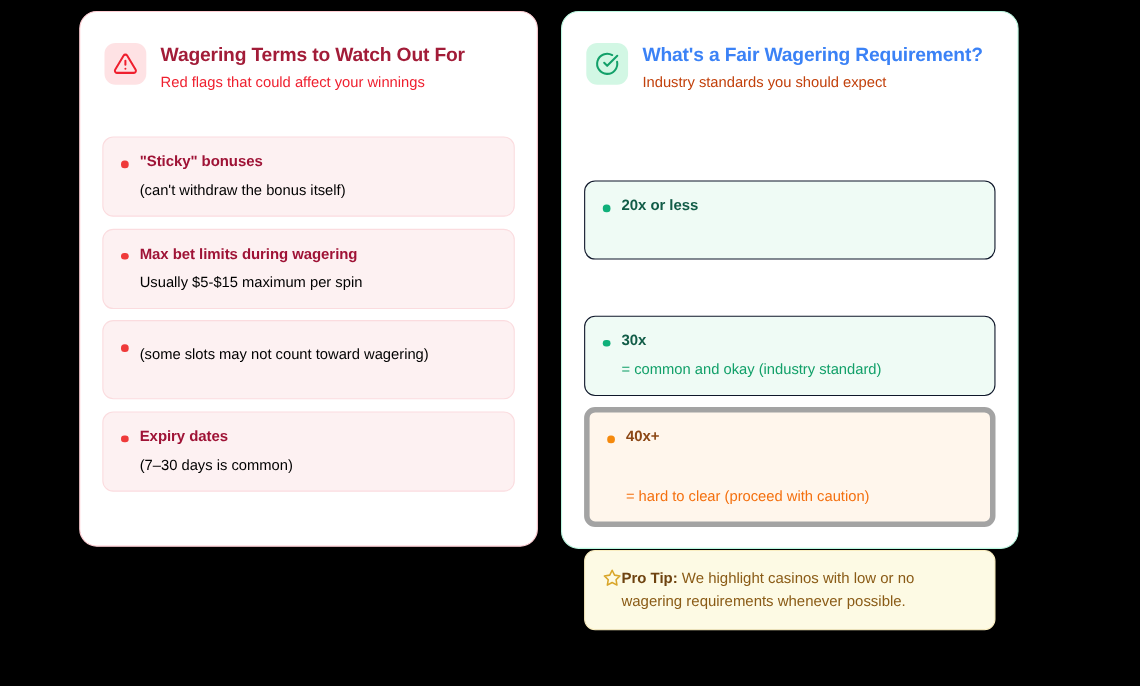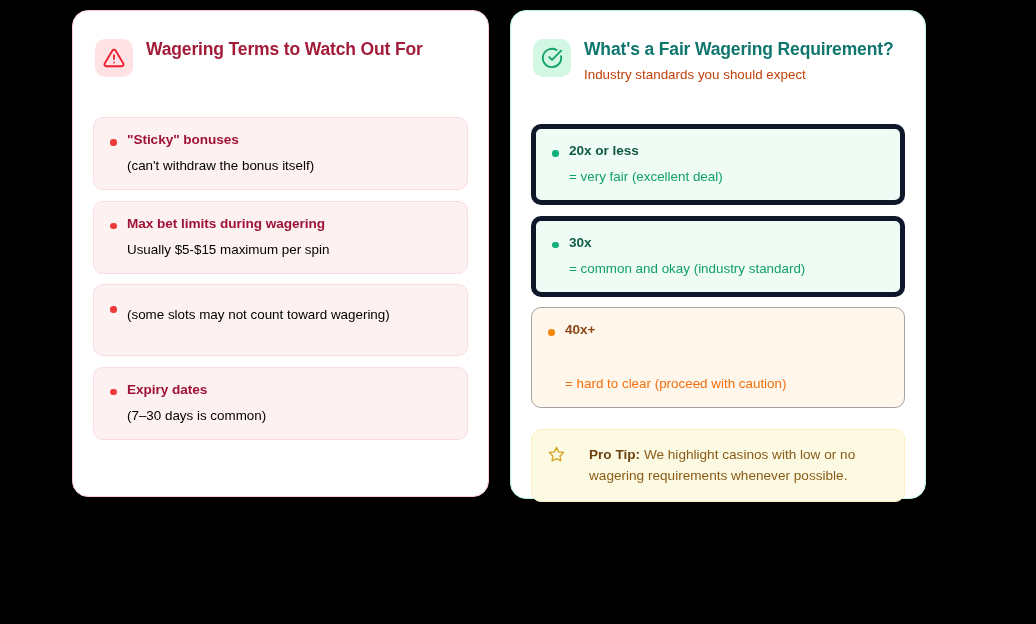--- a/index.html
+++ b/index.html
@@ -70,21 +70,21 @@
   .head-text { padding-top: 1px; }
 
   .card-title {
     font-size: 17.5px;
     font-weight: bold;
     letter-spacing: -0.15px;
     line-height: 22px;
   }
 
   .card-title.danger { color: #a21c38; }
-  .card-title.good   { color: #0f766e; text-align: right; }
+  .card-title.good   { color: #3b82f6; text-align: right; }
 
   .card-sub {
     font-size: 13.4px;
     line-height: 19px;
     margin-top: 5px;
   }
 
   .card-sub.danger { color: #ef1f2e; }
   .card-sub.good   { color: #c2410c; }
 
@@ -130,45 +130,46 @@
     background: #fdf1f2;
     border: 1px solid #fbdcdf;
   }
   .tone-red .dot      { background: #ef3a3a; }
   .tone-red .item-title { color: #9f1336; }
   .tone-red .item-desc  { color: #000000; }
 
   
   .tone-green {
     background: #effbf5;
-    border: 5px solid #0f172a;
+    border: 1px solid #0f172a;
+    margin-top: 40px;
   }
   .tone-green .dot       { background: #10b07a; }
   .tone-green .item-title { color: #115c47; }
   .tone-green .item-desc  { color: #12a069; }
 
   
   .tone-orange {
     background: #fff6ec;
-    border: 1px solid #a3a3a3;
+    border: 5px solid #a3a3a3;
   }
   .tone-orange .dot        { background: #f5890c; }
   .tone-orange .item-title  { color: #8c4715; }
   .tone-orange .item-desc   { color: #f4700f; margin-top: 36px; }
 
   
   .protip {
     margin-top: 21px;
     background: #fdfae4;
     border: 1px solid #faeec0;
     border-radius: 10px;
     padding: 14px 16px 15px 16px;
     display: flex;
     align-items: flex-start;
-    gap: 24px;
+    gap: 0;
   }
 
   .protip-star {
     flex: 0 0 auto;
     margin-top: 2px;
   }
 
   .protip-text {
     font-size: 13.6px;
     line-height: 21px;
@@ -191,20 +192,21 @@
     <div class="card-head">
       <span class="head-icon danger">
         <svg width="22" height="22" viewBox="0 0 24 24" fill="none" stroke="#ef1f2e" stroke-width="2" stroke-linecap="round" stroke-linejoin="round">
           <path d="M10.29 3.86 1.82 18a2 2 0 0 0 1.71 3h16.94a2 2 0 0 0 1.71-3L13.71 3.86a2 2 0 0 0-3.42 0z"></path>
           <line x1="12" y1="9" x2="12" y2="13"></line>
           <line x1="12" y1="17" x2="12.01" y2="17"></line>
         </svg>
       </span>
       <div class="head-text">
         <h2 class="card-title danger">Wagering Terms to Watch Out For</h2>
+        <p class="card-sub danger">Red flags that could affect your winnings</p>
       </div>
     </div>
 
     <div class="item-list">
 
       <div class="item tone-red">
         <span class="dot"></span>
         <div class="item-title">"Sticky" bonuses</div>
         <div class="item-desc">(can't withdraw the bonus itself)</div>
       </div>
@@ -242,21 +244,20 @@
         <h2 class="card-title good">What's a Fair Wagering Requirement?</h2>
         <p class="card-sub good">Industry standards you should expect</p>
       </div>
     </div>
 
     <div class="item-list">
 
       <div class="item tone-green">
         <span class="dot"></span>
         <div class="item-title">20x or less</div>
-        <div class="item-desc">= very fair (excellent deal)</div>
       </div>
 
       <div class="item tone-green">
         <span class="dot"></span>
         <div class="item-title">30x</div>
         <div class="item-desc">= common and okay (industry standard)</div>
       </div>
 
       <div class="item tone-orange">
         <span class="dot"></span>

